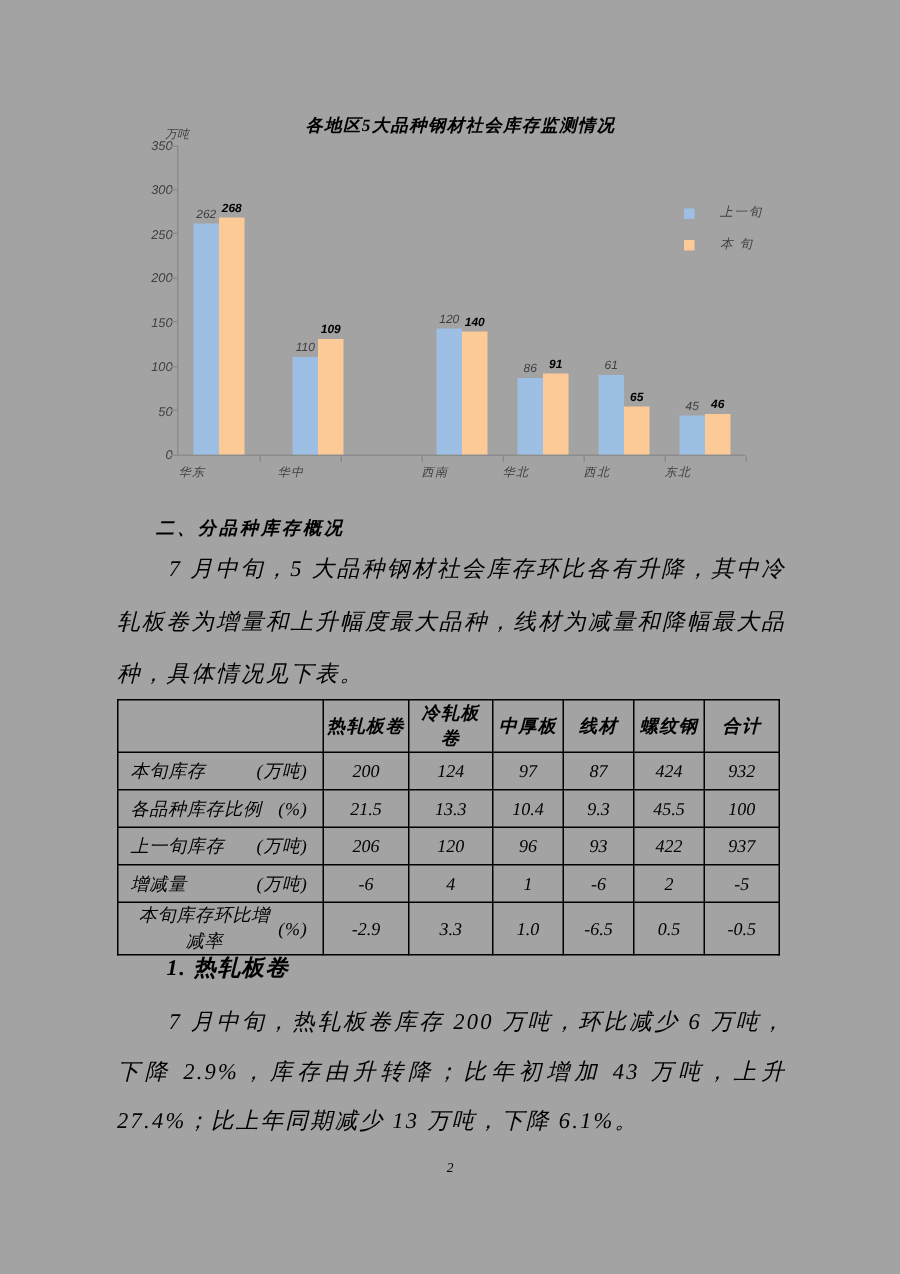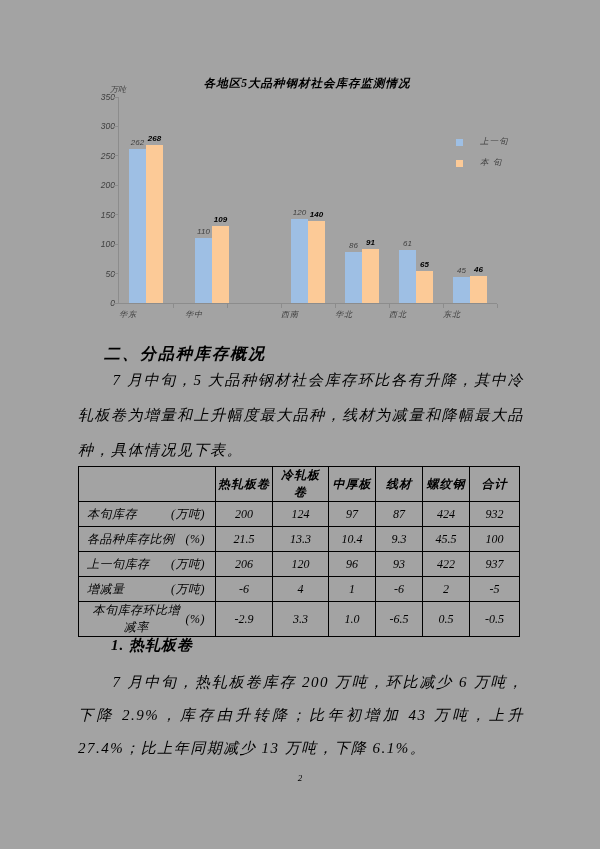--- a/index.html
+++ b/index.html
@@ -25,21 +25,21 @@
          margin-bottom:2px;font-size:8px;color:#3f3f3f;white-space:nowrap;}
   .bar-label.bold{font-weight:bold;color:#000;}
   .xcat{position:absolute;top:100%;left:0;width:100%;margin-top:6px;
          font-size:8px;color:#404040;letter-spacing:1px;}
   .legend{position:absolute;left:368px;top:62px;}
   .legend-entry{display:flex;align-items:center;margin-bottom:9px;gap:12px;}
   .legend-swatch{width:7px;height:7px;margin-right:5px;flex:0 0 auto;}
   .legend-label{font-size:8.5px;color:#404040;letter-spacing:1px;white-space:nowrap;}
 
   
-  .sec-heading{position:absolute;left:104px;top:344px;font-size:16px;
+  .sec-heading{position:absolute;left:104px;top:344px;font-size:12px;
          font-weight:bold;letter-spacing:2px;text-align:center;}
   .para{position:absolute;left:78px;width:446px;font-size:15px;
          letter-spacing:1.5px;text-align:justify;text-indent:2.3em;}
   .para1{top:363px;line-height:35px;}
   .sub-heading{position:absolute;left:111px;top:636px;font-size:15px;
          font-weight:bold;letter-spacing:1px;}
   .para2{top:666px;line-height:33px;}
   .page-num{position:absolute;left:0;top:773px;width:100%;text-align:center;
          font-size:9px;}
 

